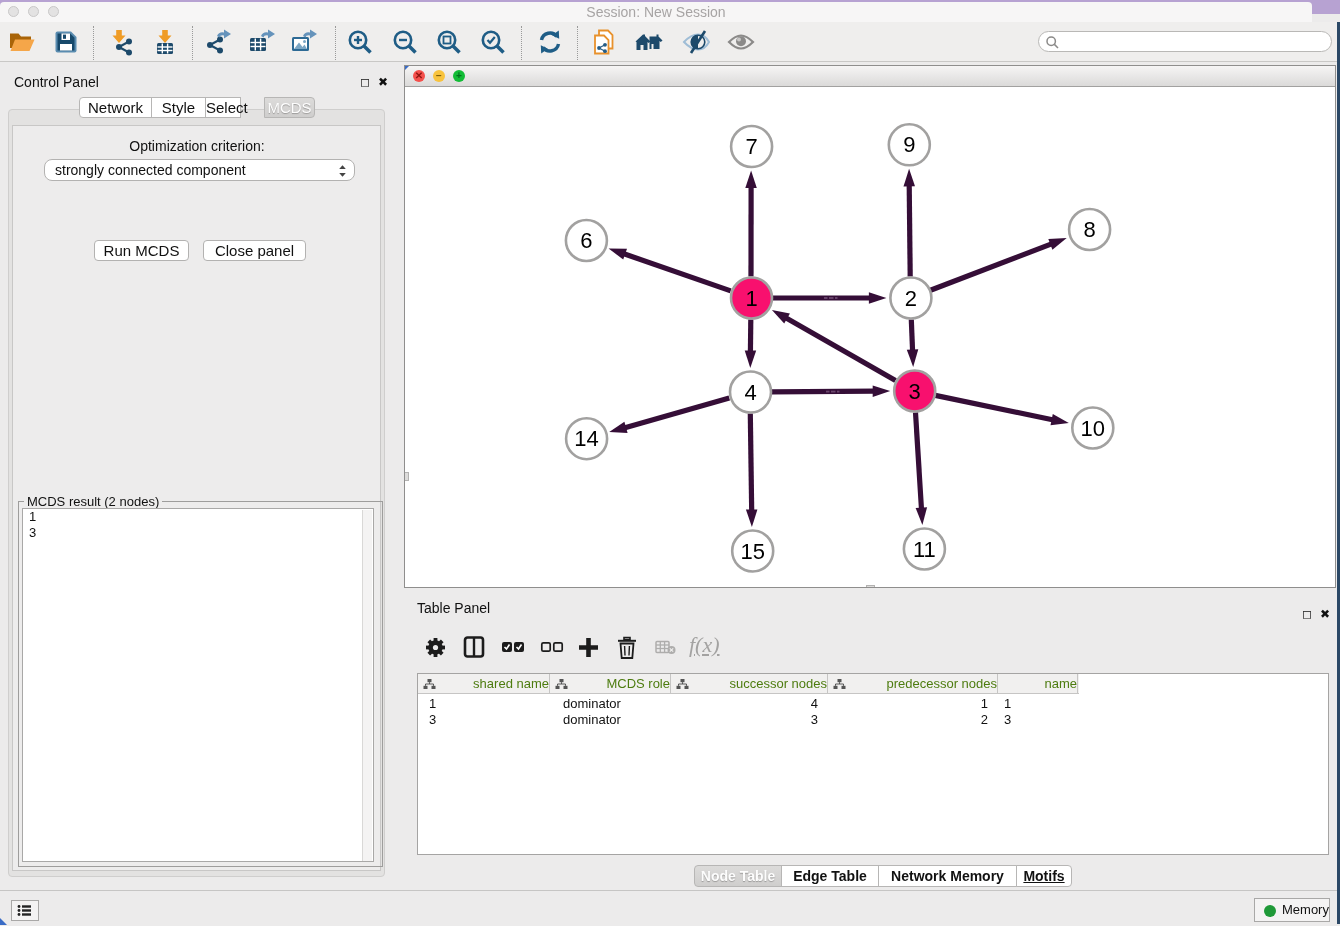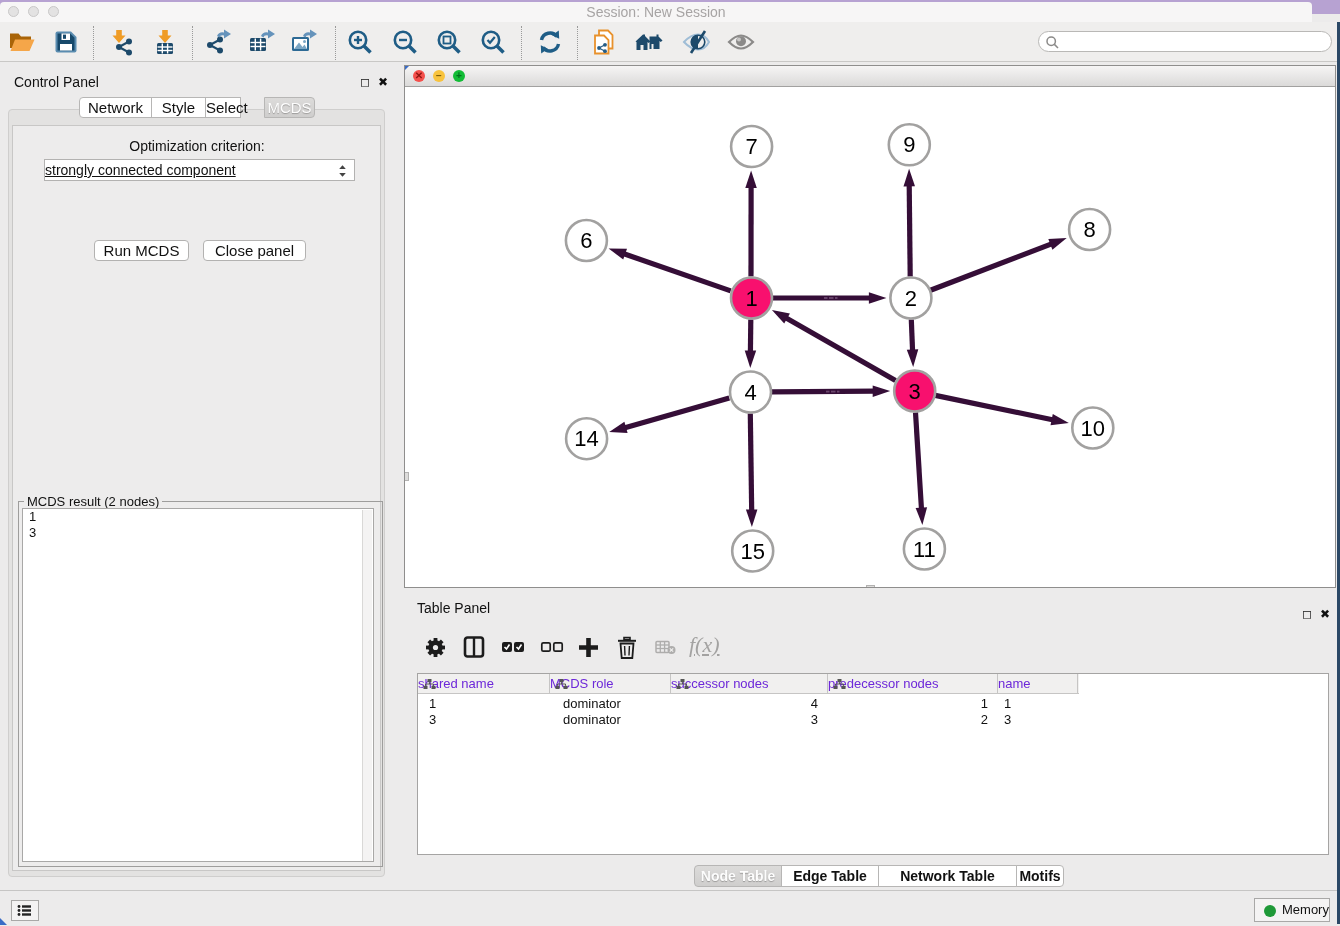--- a/index.html
+++ b/index.html
@@ -21,41 +21,41 @@
 
 
 #cpanel { left:0; top:64px; width:394px; height:822px; background:#ecebeb; }
 #cpanel-title { position:absolute; left:14px; top:10px; font-size:14px; color:#111; }
 .paneltop-icons { position:absolute; top:11px; font-size:12px; color:#111; }
 #cp-tabs { position:absolute; left:79px; top:33px; height:21px; }
 .seg { position:absolute; top:0; height:21px; background:#fff; border:1px solid #b7b6b5; font-size:15px; text-align:center; line-height:19px; color:#111; }
 #cp-outer { position:absolute; left:8px; top:45px; width:377px; height:768px; background:#e3e2e1; border:1px solid #cfcecd; border-radius:4px; }
 #cp-inner { position:absolute; left:12px; top:61px; width:369px; height:746px; background:#edecec; border:1px solid #c8c7c6; }
 #opt-label { position:absolute; left:0; top:74px; width:394px; text-align:center; font-size:14px; color:#111; }
-#opt-select { position:absolute; left:44px; top:95px; width:311px; height:22px; background:#fff; border:1px solid #b3b2b1; border-radius:0; font-size:14px; line-height:20px; padding-left:0; color:#111;text-decoration:underline; }
+#opt-select { position:absolute; left:44px; top:95px; width:311px; height:22px; background:#fff; border:1px solid #b3b2b1; border-radius:8px; font-size:14px; line-height:20px; padding-left:10px; color:#111; }
 .cpbtn { position:absolute; top:128px; height:21px; background:#fff; border:1px solid #b3b2b1; border-radius:4px; font-size:15px; text-align:center; line-height:19px; color:#111;margin-top:48px; }
 #mcds-fieldset { position:absolute; left:18px; top:437px; width:365px; height:366px; border:1px solid #9e9d9c; }
 #mcds-legend { position:absolute; left:5px; top:-8px; background:#edecec; padding:0 3px; font-size:13px; color:#111; }
 #mcds-text { position:absolute; left:3px; top:6px; width:352px; height:354px; background:#fff; border:1px solid #a9a8a7; font-size:13px; line-height:16px; padding:0 0 0 6px; color:#111; }
 #mcds-scroll { position:absolute; right:1px; top:1px; width:10px; height:351px; background:#f4f3f3; border-left:1px solid #d9d8d7; }
 
 
 #netwin { left:404px; top:65px; width:932px; height:523px; background:#fff; border:1px solid #8f8e8d; overflow:hidden; }
 #netwin-titlebar { position:absolute; left:0; top:0; width:930px; height:21px; background:linear-gradient(#f6f5f5,#dbdad9); border-bottom:1px solid #a2a1a0; }
 .tl { position:absolute; top:4px; width:12px; height:12px; border-radius:50%; font:bold 10px/12px "Liberation Sans",sans-serif; text-align:center; }
 #netwin-title { position:absolute; top:2px; left:0; width:100%; text-align:center; font-size:14px; color:#111; font-weight:bold; }
 #graph { position:absolute; left:0; top:23px; }
 
 
 #tpanel { left:404px; top:596px; width:936px; height:290px; background:#ecebeb; }
 #tpanel-title { position:absolute; left:13px; top:4px; font-size:14px; color:#111; }
 #ttoolbar { position:absolute; left:13px; top:28px; width:910px; height:38px; }
 #ttable { position:absolute; left:13px; top:77px; width:912px; height:182px; background:#fff; border:1px solid #a5a4a3; }
 #thead { position:absolute; left:0; top:0; width:661px; height:20px; background:#f1f0ef; border-bottom:1px solid #c6c5c4; }
-.thcell { position:absolute; top:0; height:20px; border-right:1px solid #c6c5c4; font-size:13px; color:#6d28d9; text-align:left; line-height:20px; }
+.thcell { position:absolute; top:0; height:20px; border-right:1px solid #c6c5c4; font-size:13px; color:#4d7c0f; text-align:right; line-height:20px; }
 .thicon { position:absolute; left:5px; top:4px; }
 .trow { position:absolute; font-size:13px; color:#111; }
 #ttabs { position:absolute; left:290px; top:269px; height:21px; }
 .tseg { position:absolute; top:0; height:22px; background:#fff; border:1px solid #b7b6b5; font-size:14px; font-weight:bold; text-align:center; line-height:20px; color:#111; }
 
 
 #statusbar { left:0; top:890px; width:1340px; height:36px; background:#ecebeb; border-top:1px solid #c6c5c4; }
 #listbtn { position:absolute; left:11px; top:9px; width:28px; height:21px; background:#f4f3f3; border:1px solid #a9a8a7; }
 #membtn { position:absolute; left:1254px; top:7px; width:76px; height:24px; background:#f4f3f3; border:1px solid #a9a8a7; font-size:13px; color:#111; text-align:left; line-height:22px; padding-left:27px; }
 #membtn .dot { position:absolute; left:9px; top:6px; width:12px; height:12px; background:#1f9938; border-radius:50%; }
@@ -412,22 +412,22 @@
     <div class="trow" style="left:586px; top:22px;">1</div>
     <div class="trow" style="left:11px; top:38px;">3</div>
     <div class="trow" style="left:145px; top:38px;">dominator</div>
     <div class="trow" style="left:253px; width:147px; top:38px; text-align:right;">3</div>
     <div class="trow" style="left:410px; width:160px; top:38px; text-align:right;">2</div>
     <div class="trow" style="left:586px; top:38px;">3</div>
   </div>
   <div id="ttabs">
     <div class="tseg" style="left:0; width:88px; border-radius:4px 0 0 4px; background:linear-gradient(#dcdbda,#cfcecd); color:#fdfdfd; text-shadow:0 1px 1px #9a9998;">Node Table</div>
     <div class="tseg" style="left:87px; width:98px;">Edge Table</div>
-    <div class="tseg" style="left:184px; width:139px;">Network Table</div>
-    <div class="tseg" style="left:322px; width:48px; border-radius:0 4px 4px 0;">Motifs</div>
+    <div class="tseg" style="left:184px; width:139px;">Network Memory</div>
+    <div class="tseg" style="left:322px; width:56px; border-radius:0 4px 4px 0;text-decoration:underline;">Motifs</div>
   </div>
 </div>
 
 <div class="abs" id="statusbar">
   <div id="listbtn">
     <svg width="26" height="19" viewBox="0 0 26 19">
       <circle cx="7" cy="5.5" r="1.4" fill="#222"></circle>
           <rect x="10" y="4.3" width="9" height="2.4" fill="#222"></rect>
       <circle cx="7" cy="9.5" r="1.4" fill="#222"></circle>
           <rect x="10" y="8.3" width="9" height="2.4" fill="#222"></rect>

